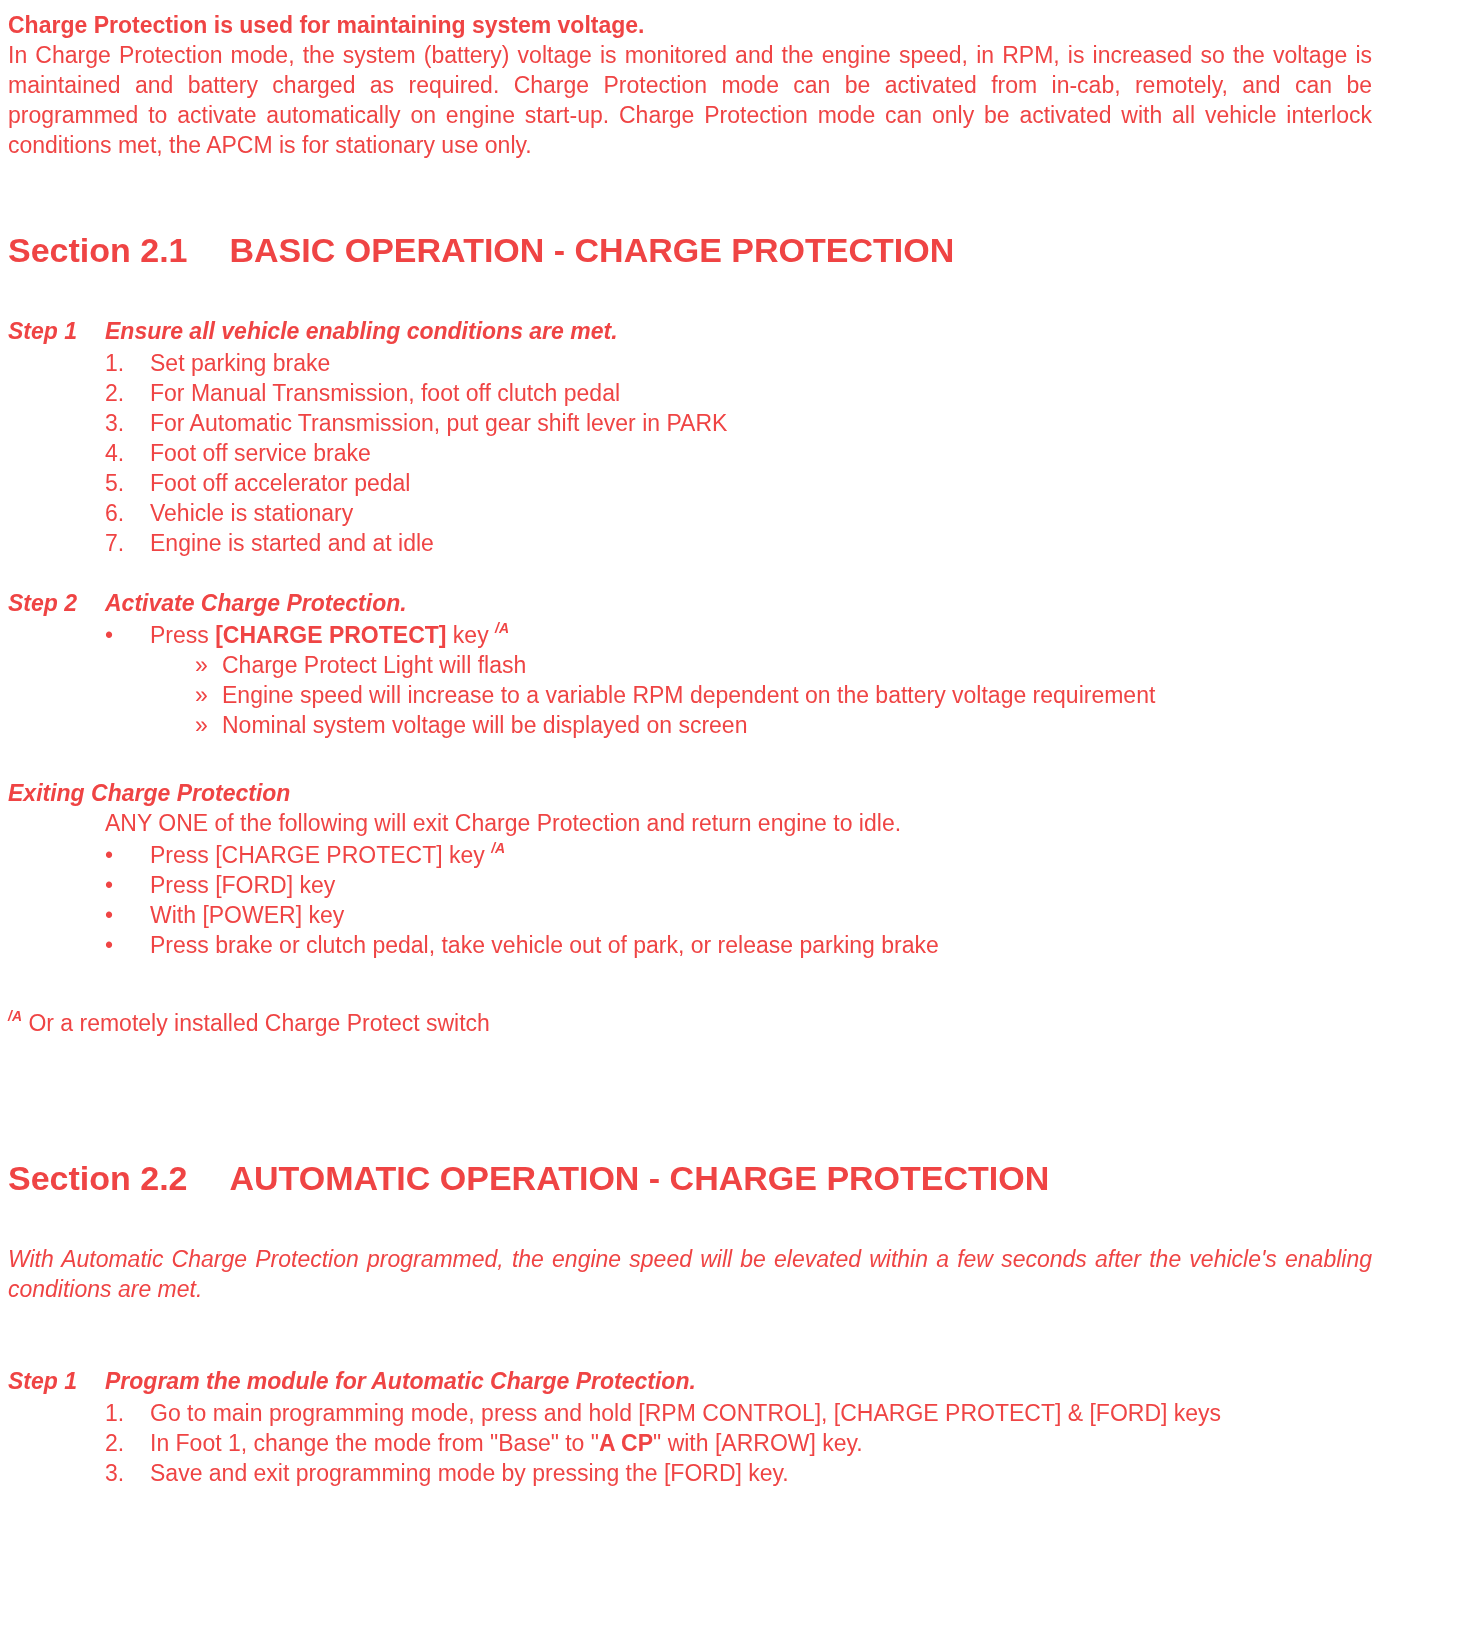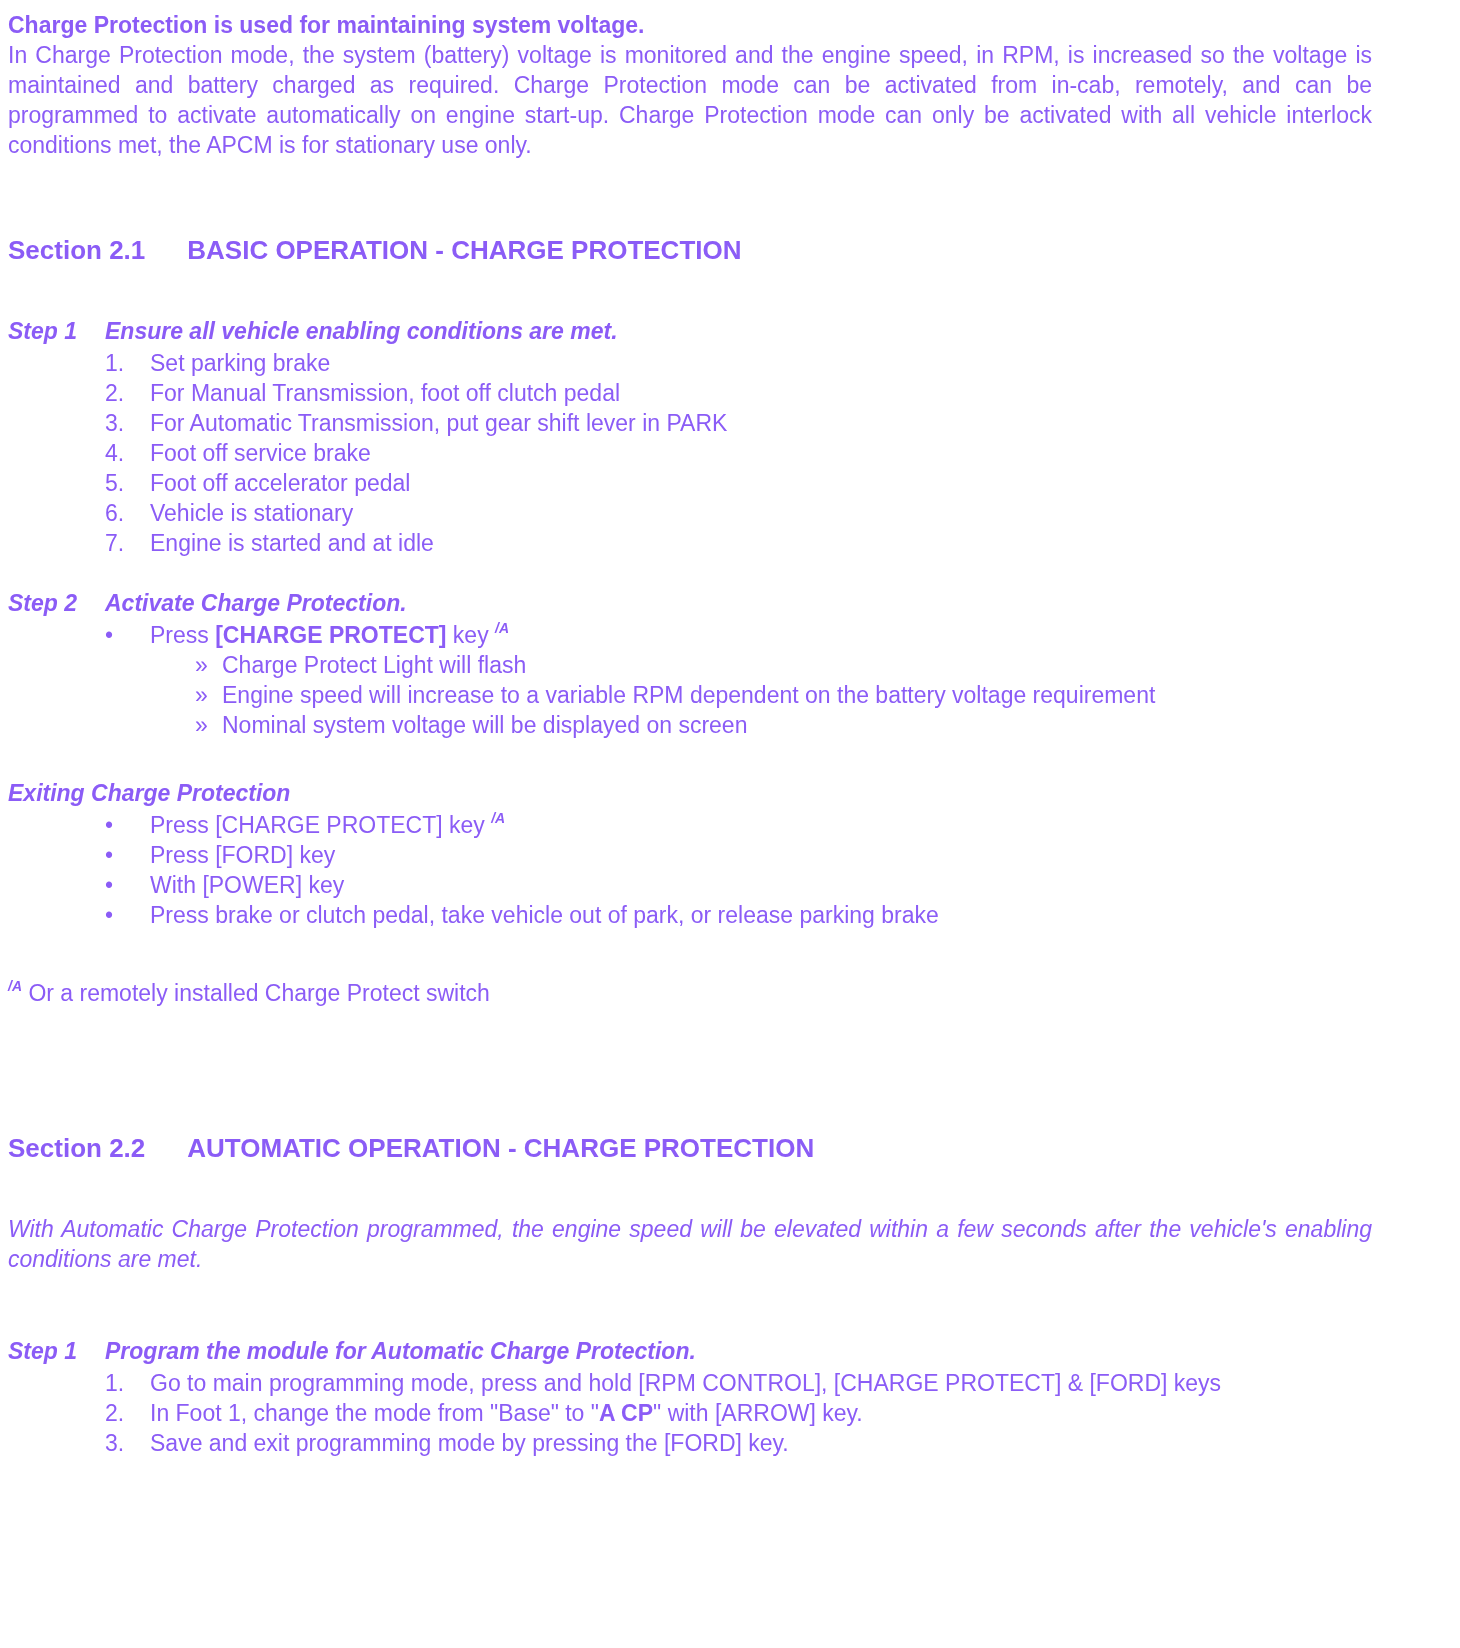--- a/index.html
+++ b/index.html
@@ -4,33 +4,33 @@
 <style>
   html, body { margin: 0; padding: 0; background: #ffffff; }
   .page {
     width: 1460px;
     min-height: 1648px;
     box-sizing: border-box;
     padding: 10px 88px 40px 8px;
     font-family: "Liberation Sans", sans-serif;
     font-size: 23px;
     line-height: 30px;
-    color: #8b5cf6;
+    color: #ef4444;
     background: #ffffff;
   }
   .b  { font-weight: bold; text-align: center; }
   .bi { font-weight: bold; font-style: italic; }
   .i  { font-style: italic; }
   .justify { text-align: justify; }
   p { margin: 0; }
 
   .intro-head { font-weight: bold; }
 
   .sec-title {
-    font-size: 26px;
+    font-size: 34px;
     line-height: 36px;
     font-weight: bold;
     margin: 0;
   }
   .sec-title .title-part2 { margin-left: 42px; }
   .sec21 { margin-top: 72px; }
   .sec22 { margin-top: 122px; }
 
   .step-row {
     display: flex;
@@ -129,20 +129,21 @@
         <span class="marker">»</span>
         <span class="txt">Engine speed will increase to a variable RPM dependent on the battery voltage requirement</span>
       </div>
     <div class="li li2">
         <span class="marker">»</span>
         <span class="txt">Nominal system voltage will be displayed on screen</span>
       </div>
   </div>
 
   <p class="bi mt-exit">Exiting Charge Protection</p>
+  <p class="any-one">ANY ONE of the following will exit Charge Protection and return engine to idle.</p>
   <div class="list">
     <div class="li">
       <span class="marker">•</span>
       <span class="txt"><span>Press [CHARGE PROTECT] key </span><sup class="fn">/A</sup></span>
     </div>
     <div class="li">
         <span class="marker">•</span>
         <span class="txt">Press [FORD] key</span>
       </div>
     <div class="li">

